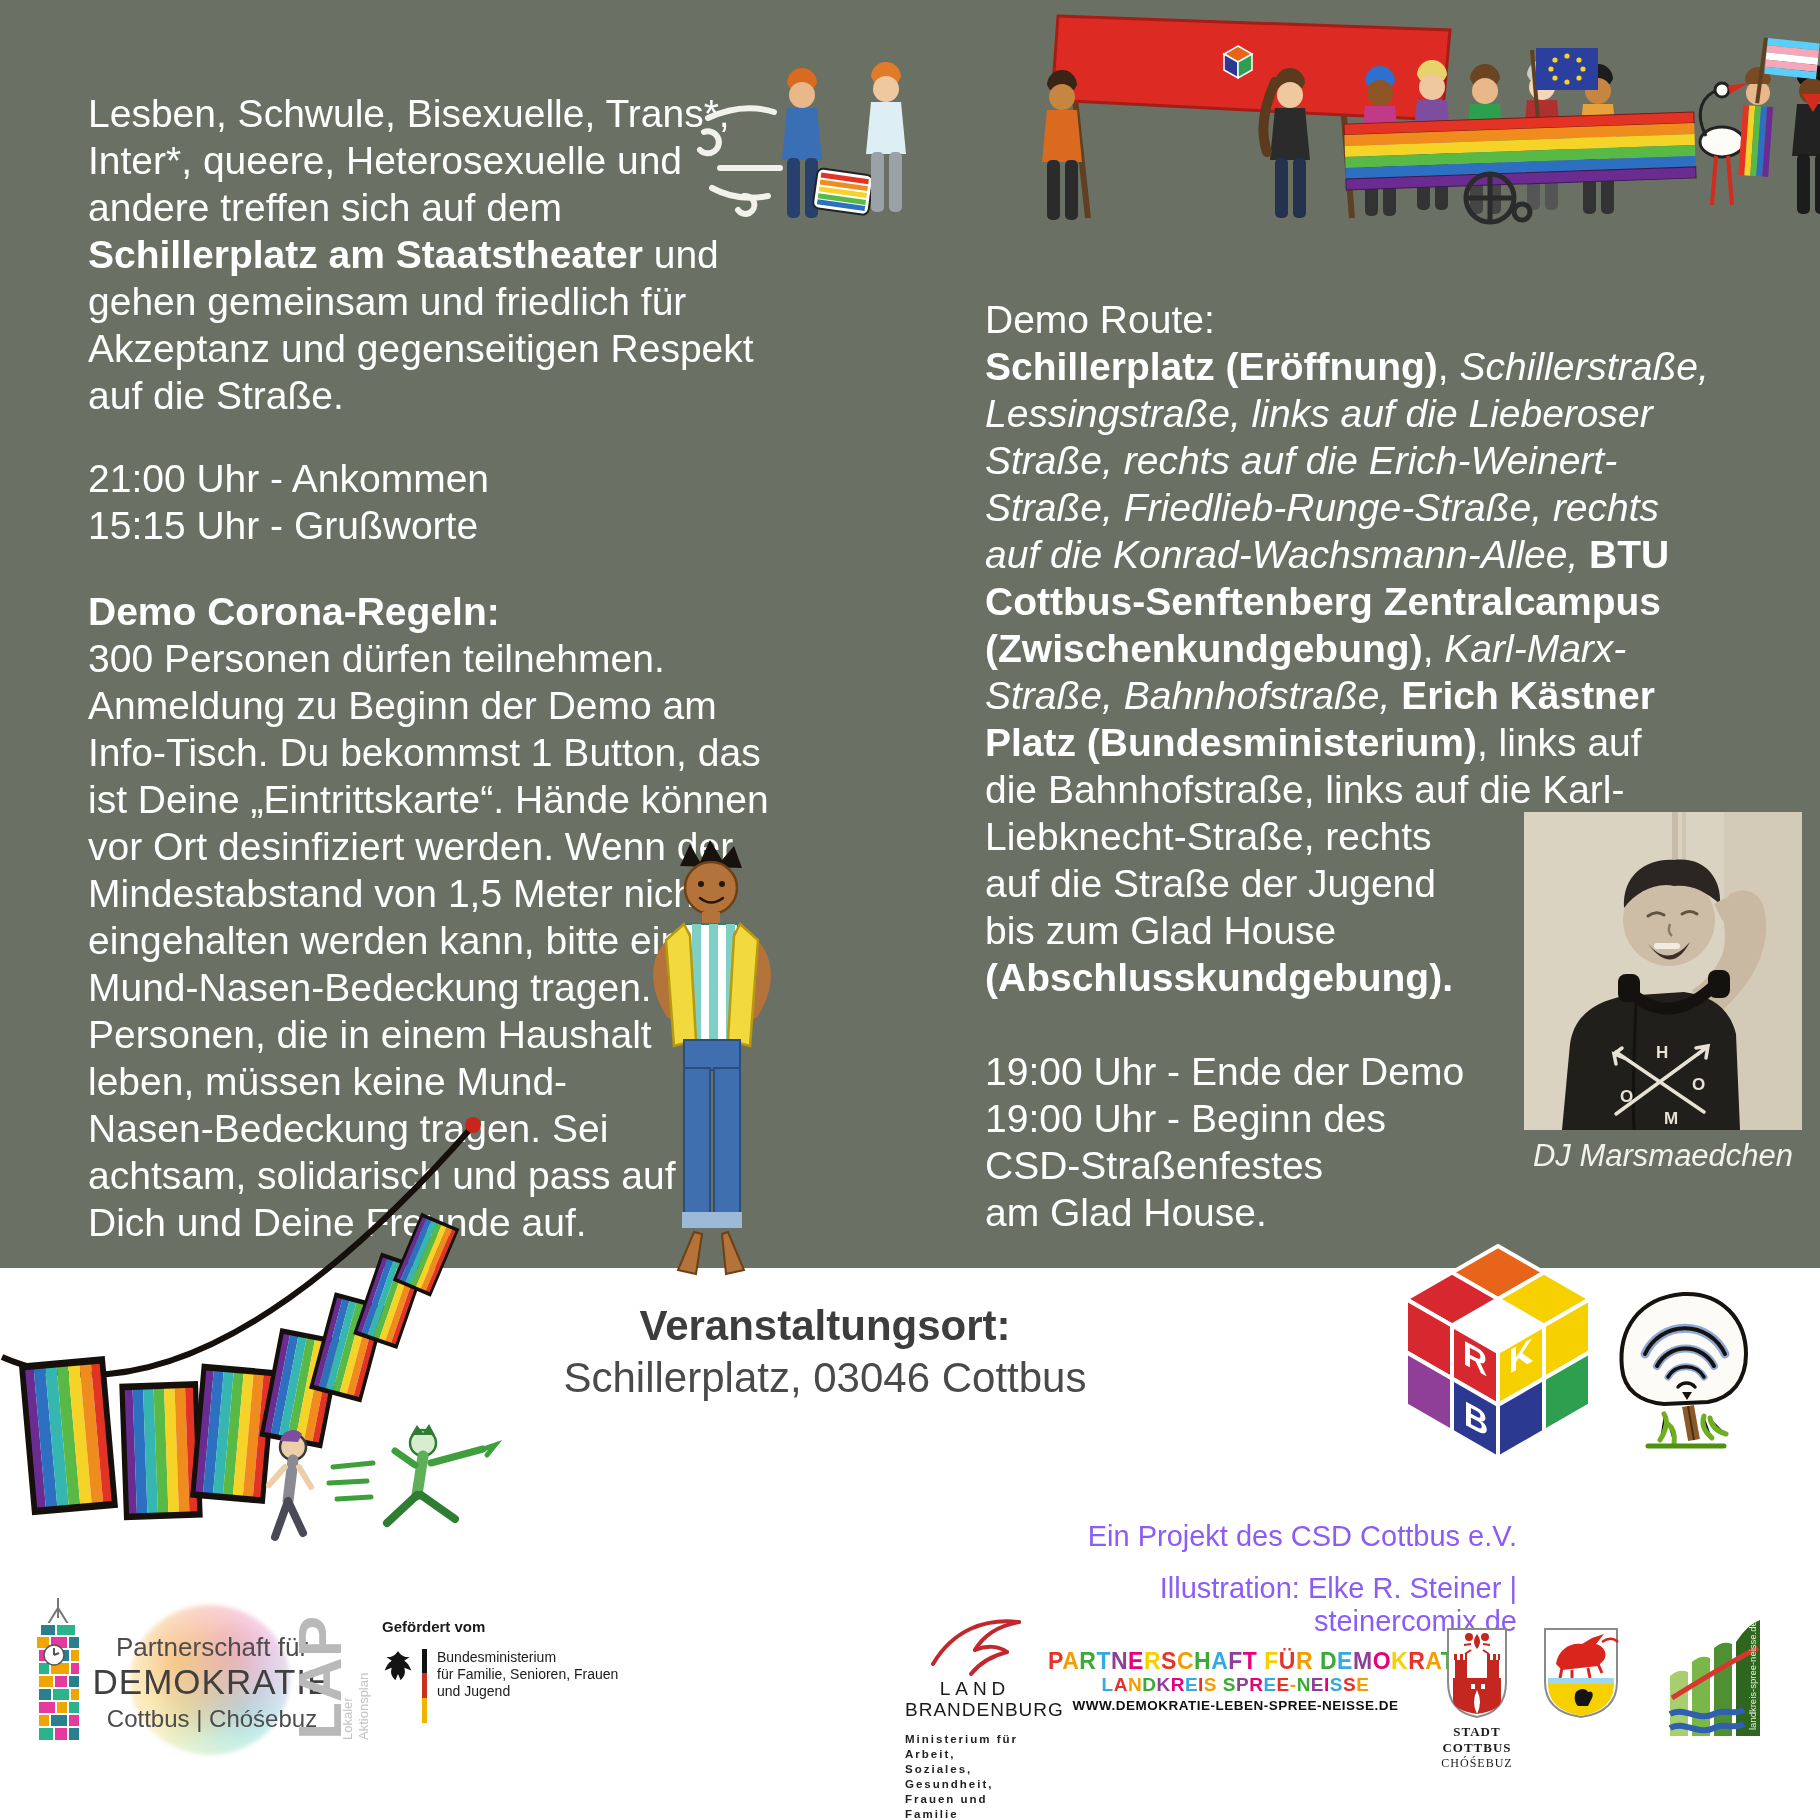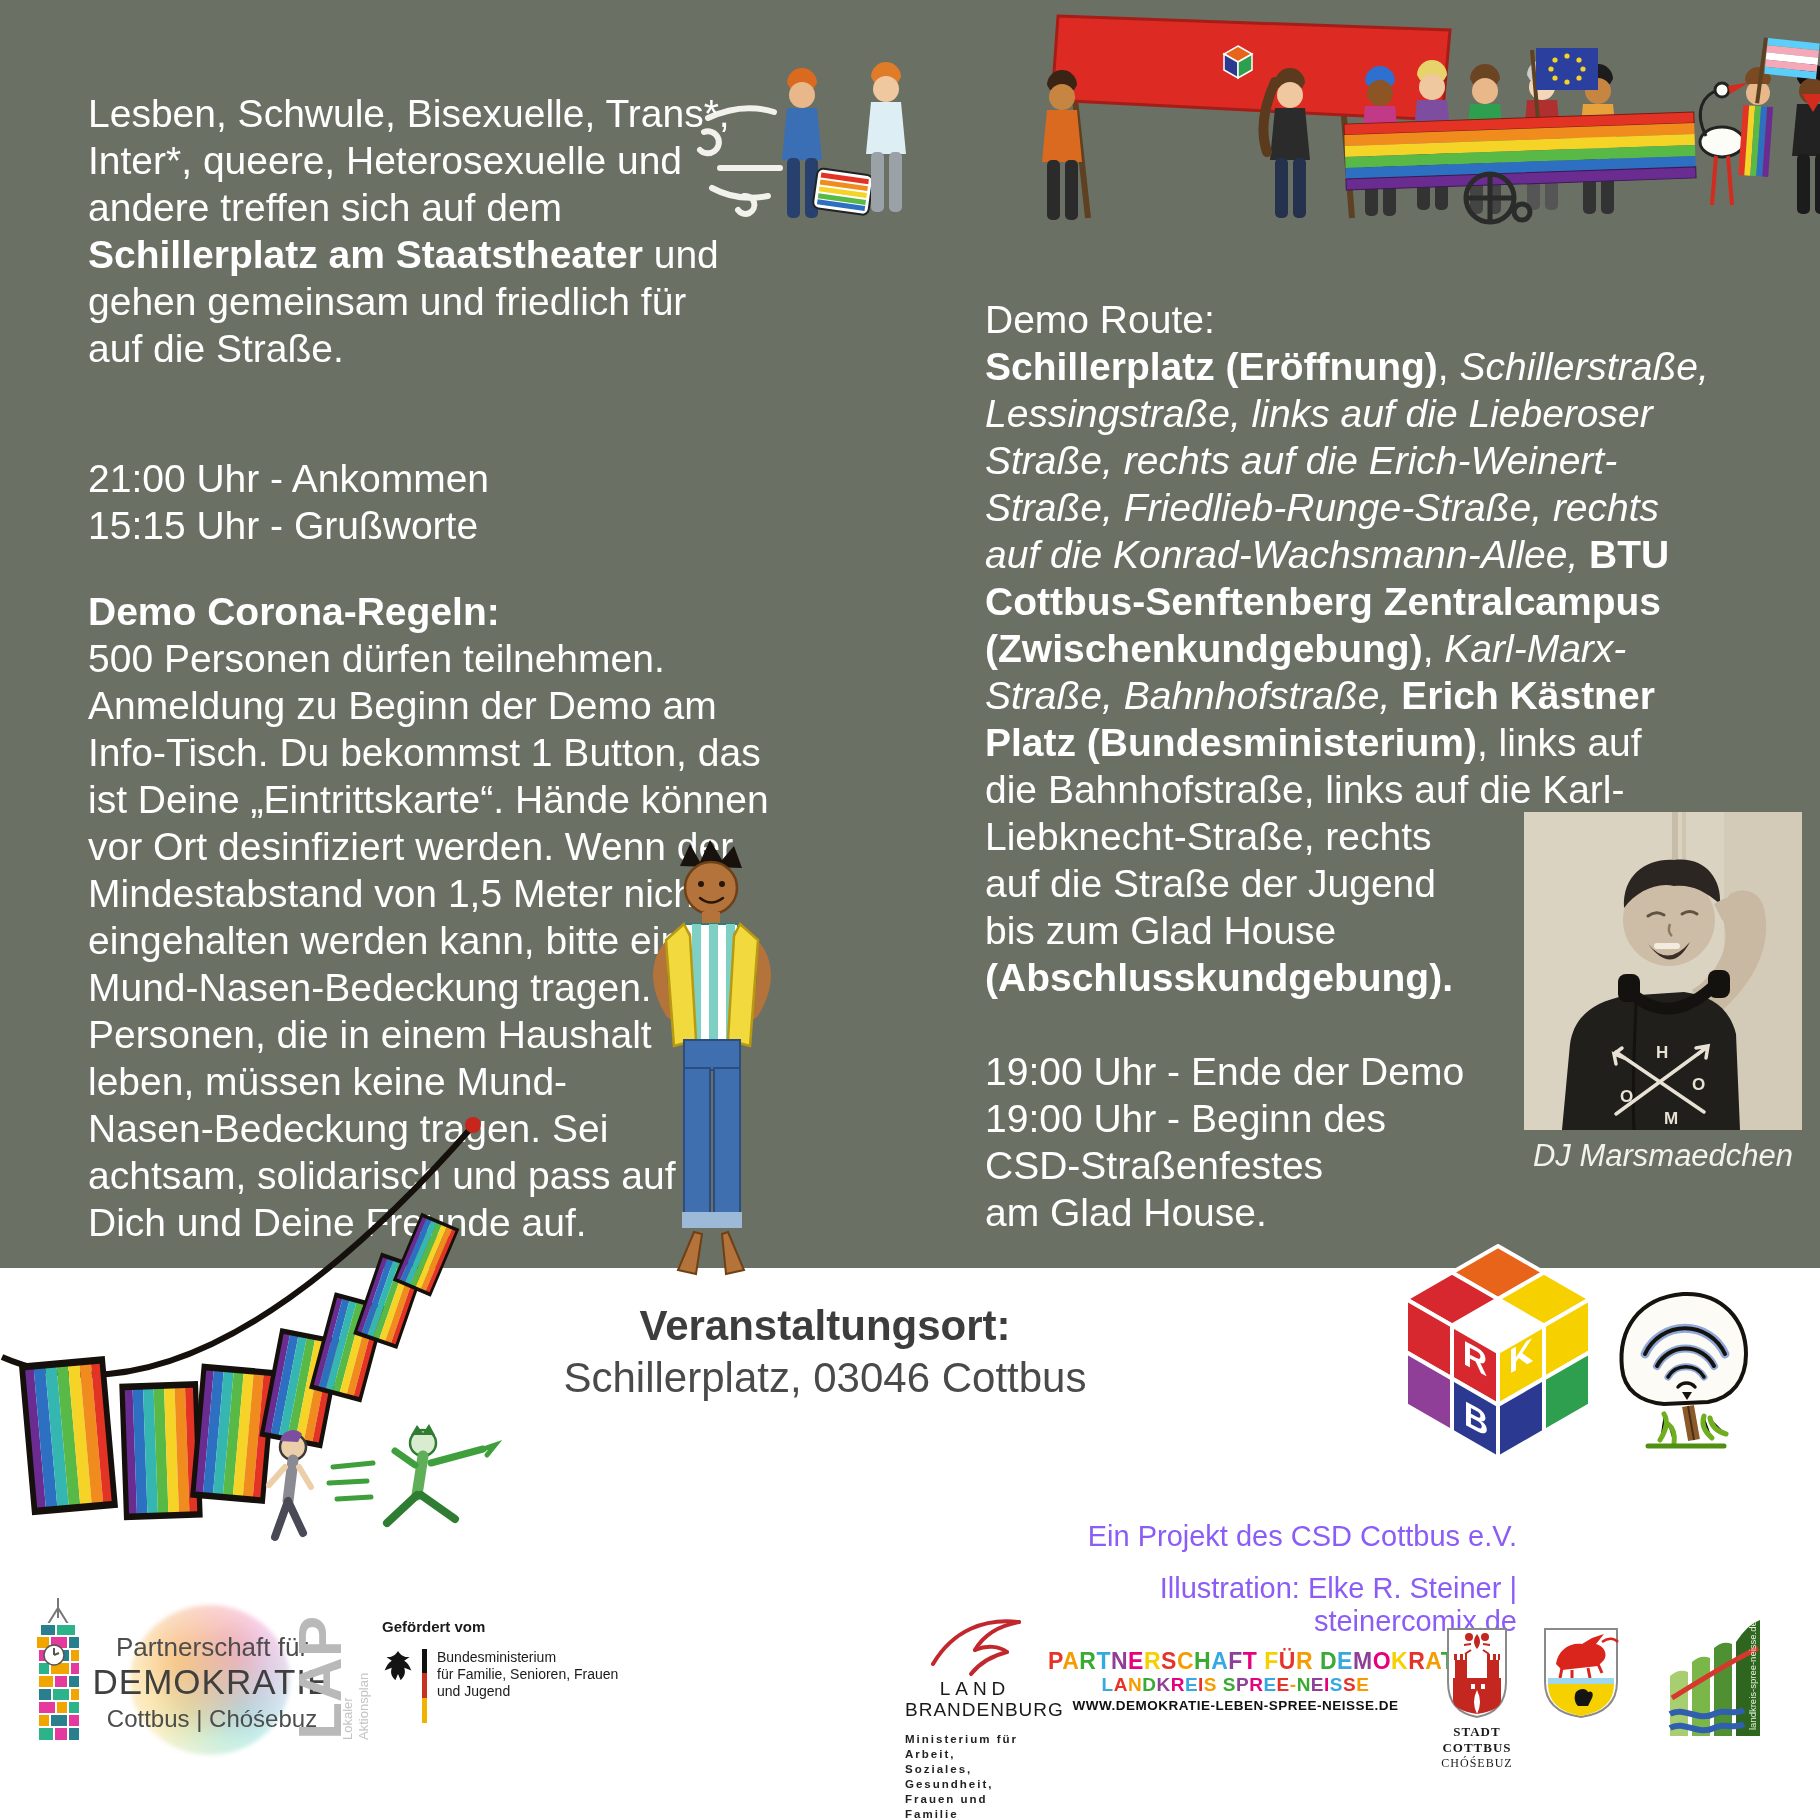--- a/index.html
+++ b/index.html
@@ -194,31 +194,32 @@
       <rect x="0" y="28.8" width="52" height="7.2" fill="#5bcefa"></rect>
     </g>
   </svg>
 
   <div class="abs white-text" style="left:88px;top:90px;">
       <div class="rl"><span>Lesben, Schwule, Bisexuelle, Trans*,</span></div>
       <div class="rl"><span>Inter*, queere, Heterosexuelle und</span></div>
       <div class="rl"><span>andere treffen sich auf dem</span></div>
       <div class="rl"><span class="b">Schillerplatz am Staatstheater</span><span> und</span></div>
       <div class="rl"><span>gehen gemeinsam und friedlich für</span></div>
+      <div class="rl"><span>Akzeptanz und gegenseitigen Respekt</span></div>
       <div class="rl"><span>auf die Straße.</span></div>
     </div>
 
   <div class="abs white-text" style="left:88px;top:455px;">
       <div class="rl">21:00 Uhr - Ankommen</div>
       <div class="rl">15:15 Uhr - Grußworte</div>
     </div>
 
   <div class="abs white-text" style="left:88px;top:588px;">
       <div class="rl"><span class="b">Demo Corona-Regeln:</span></div>
-      <div class="rl"><span>500 Personen dürfen teilnehmen.</span></div>
+      <div class="rl"><span>300 Personen dürfen teilnehmen.</span></div>
       <div class="rl"><span>Anmeldung zu Beginn der Demo am</span></div>
       <div class="rl"><span>Info-Tisch. Du bekommst 1 Button, das</span></div>
       <div class="rl"><span>ist Deine „Eintrittskarte“. Hände können</span></div>
       <div class="rl"><span>vor Ort desinfiziert werden. Wenn der</span></div>
       <div class="rl"><span>Mindestabstand von 1,5 Meter nicht</span></div>
       <div class="rl"><span>eingehalten werden kann, bitte eine</span></div>
       <div class="rl"><span>Mund-Nasen-Bedeckung tragen.</span></div>
       <div class="rl"><span>Personen, die in einem Haushalt</span></div>
       <div class="rl"><span>leben, müssen keine Mund-</span></div>
       <div class="rl"><span>Nasen-Bedeckung tragen. Sei</span></div>

